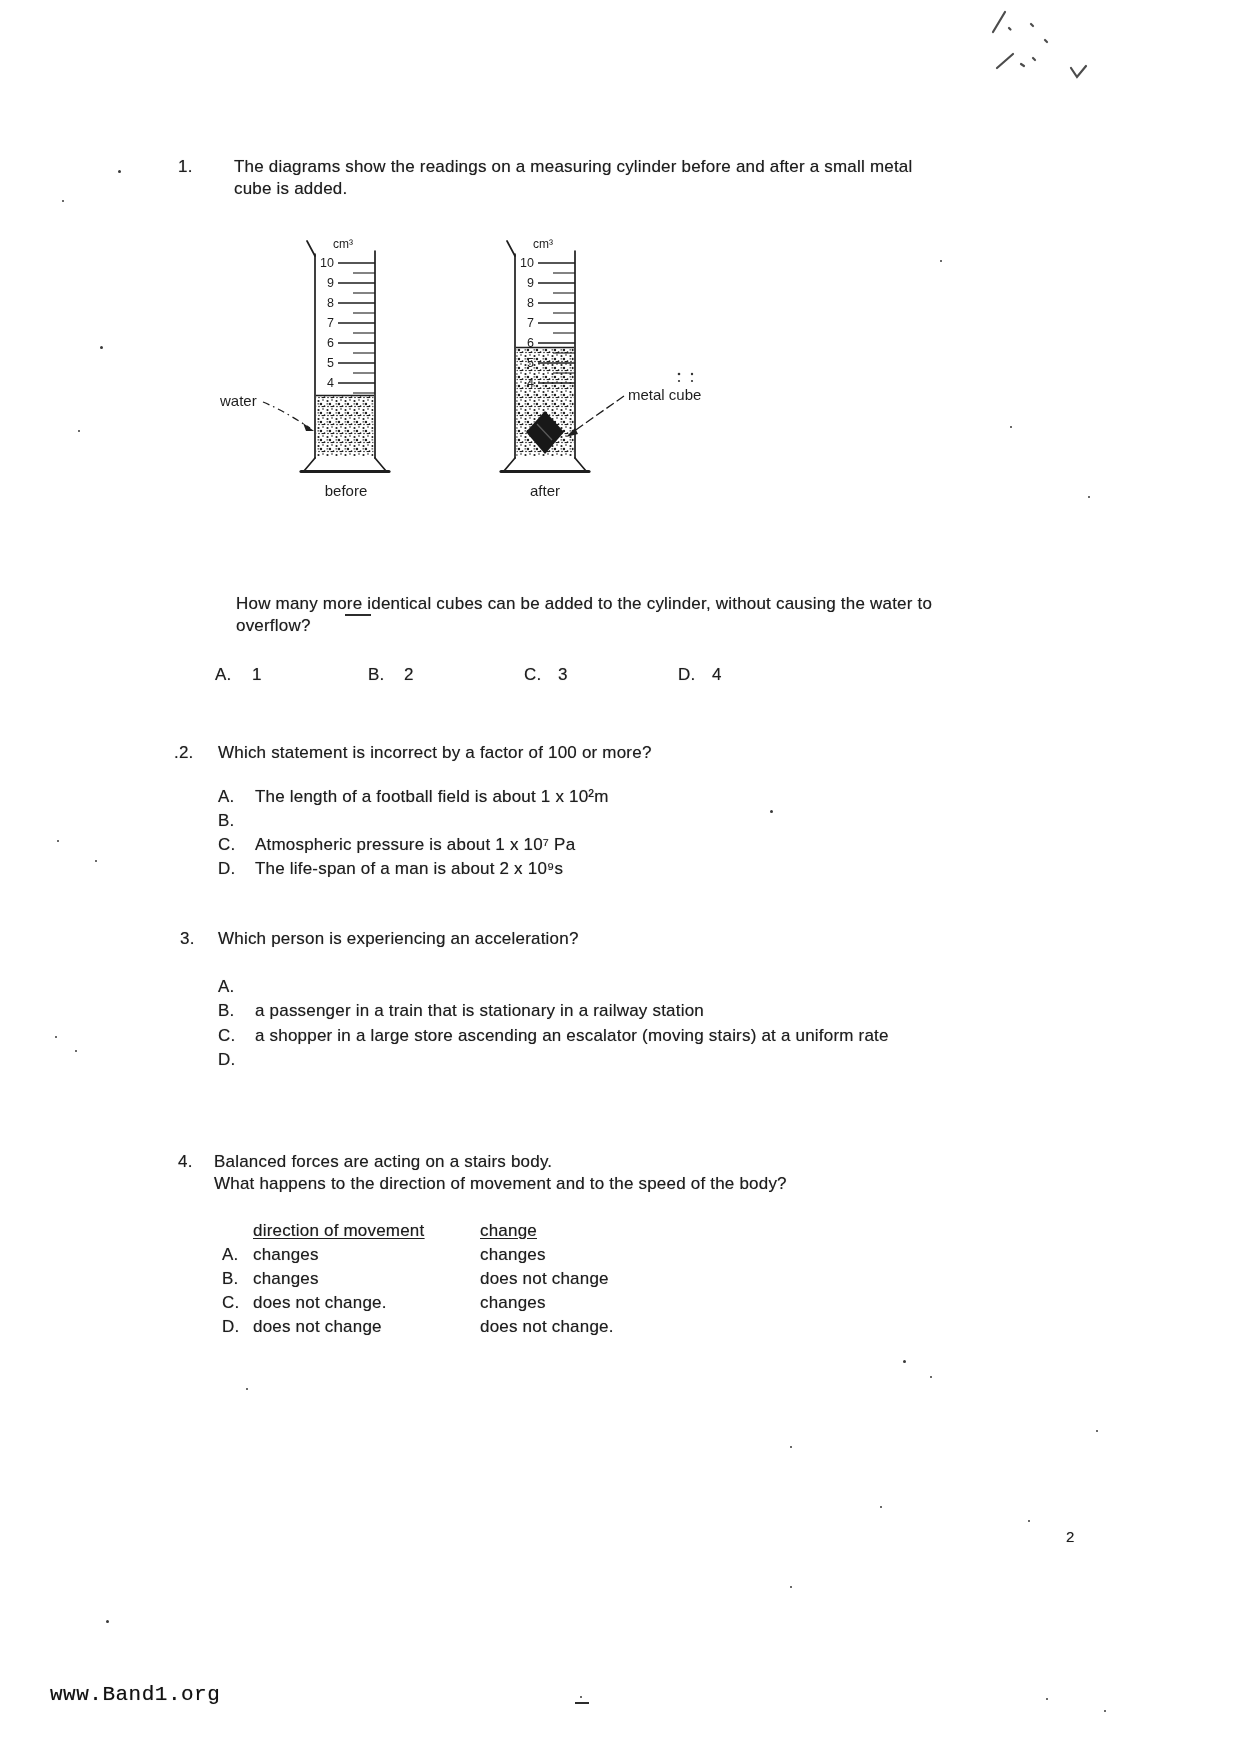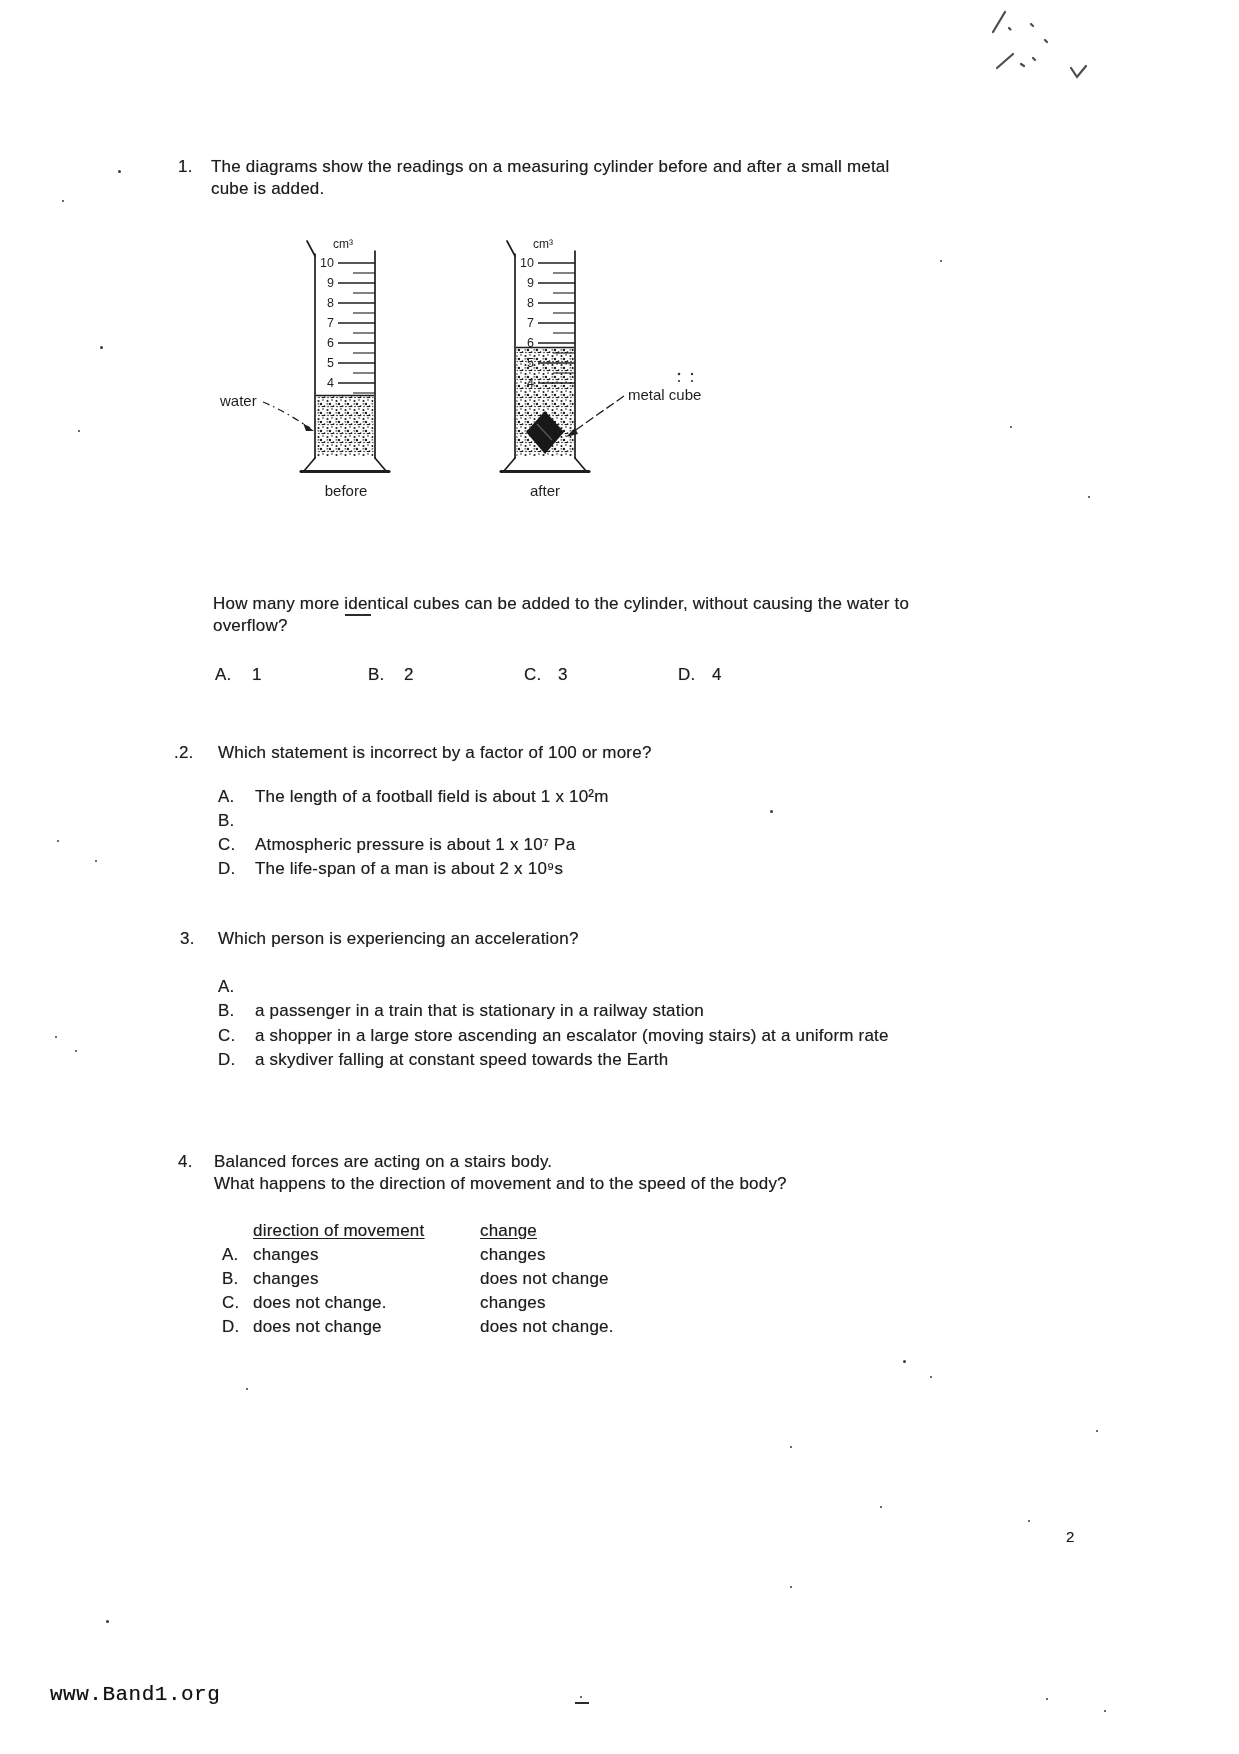--- a/index.html
+++ b/index.html
@@ -6,21 +6,21 @@
   html, body { background:#ffffff; }
   .page {
     position:relative; width:1239px; height:1754px; background:#ffffff;
     font-family:"Liberation Sans", sans-serif; color:#1e1e1e; overflow:hidden;
   }
   .abs { position:absolute; }
   .t {
     position:absolute; font-size:17px; line-height:22px; letter-spacing:.2px;
     text-shadow:0 0 .7px rgba(30,30,30,.55); white-space:nowrap; color:#1e1e1e;
   }
-  .wrap { white-space:normal; }
+  .wrap { white-space:normal;margin-left:23px; }
   .underline { text-decoration:underline; text-underline-offset:2px; }
   .pagenum { font-size:15px; }
   .watermark { font-family:"Liberation Mono", monospace; font-size:21px; letter-spacing:.5px; color:#111; }
   .speck { position:absolute; background:#3a3a3a; border-radius:50%; }
   .dash { position:absolute; background:#2c2c2c; }
   svg text { font-family:"Liberation Sans", sans-serif; fill:#1e1e1e; }
 </style>
 </head>
 <body>
 
@@ -188,21 +188,20 @@
 
   <span class="t" style="left:180px;top:928px">3.</span>
   <span class="t" style="left:218px;top:928px">Which person is experiencing an acceleration?</span>
 
   <span class="t" style="left:218px;top:976px">A.</span>
   <span class="t" style="left:218px;top:1000px">B.</span>
   <span class="t" style="left:255px;top:1000px">a passenger in a train that is stationary in a railway station</span>
   <span class="t" style="left:218px;top:1025px">C.</span>
   <span class="t" style="left:255px;top:1025px">a shopper in a large store ascending an escalator (moving stairs) at a uniform rate</span>
   <span class="t" style="left:218px;top:1049px">D.</span>
-  <span class="t" style="left:255px;top:1049px">a skydiver falling at constant speed towards the Earth</span>
 
   <span class="t" style="left:178px;top:1151px">4.</span>
   <span class="t" style="left:214px;top:1151px">Balanced forces are acting on a stairs body.</span>
   <span class="t" style="left:214px;top:1173px">What happens to the direction of movement and to the speed of the body?</span>
 
   <span class="t underline" style="left:253px;top:1220px">direction of movement</span>
   <span class="t underline" style="left:480px;top:1220px">change</span>
 
   <span class="t" style="left:222px;top:1244px">A.</span>
   <span class="t" style="left:253px;top:1244px">changes</span>

